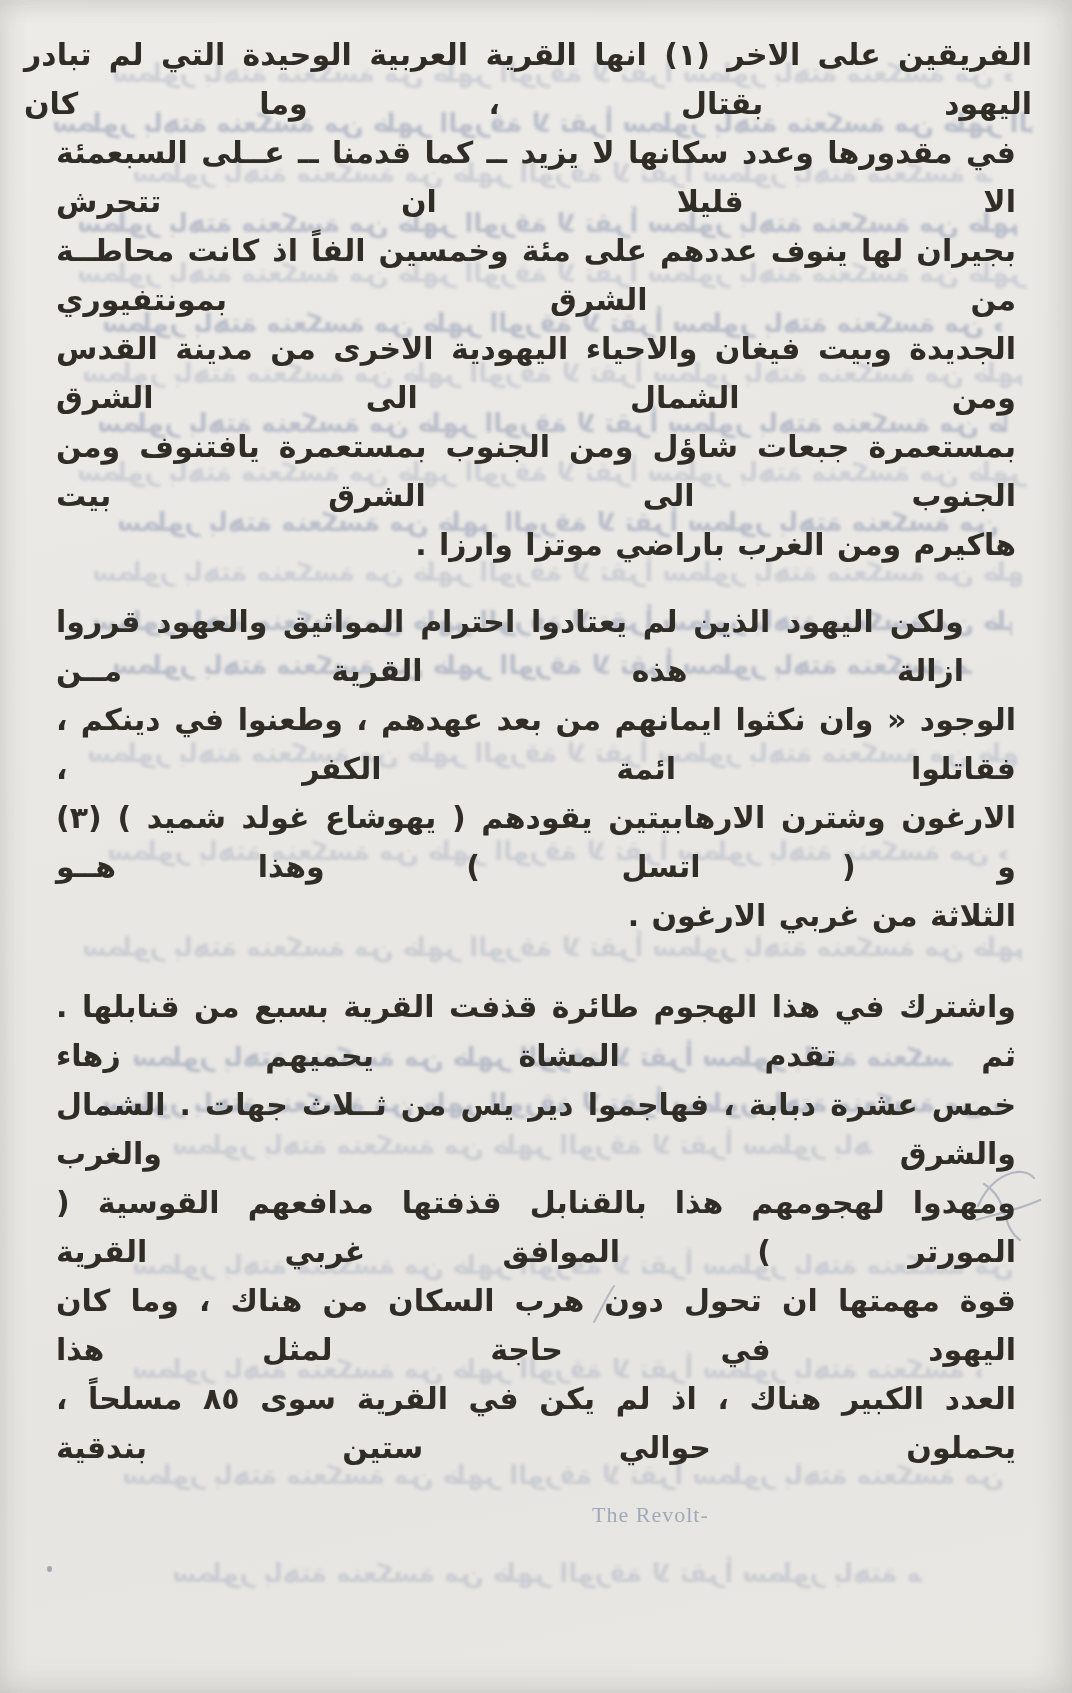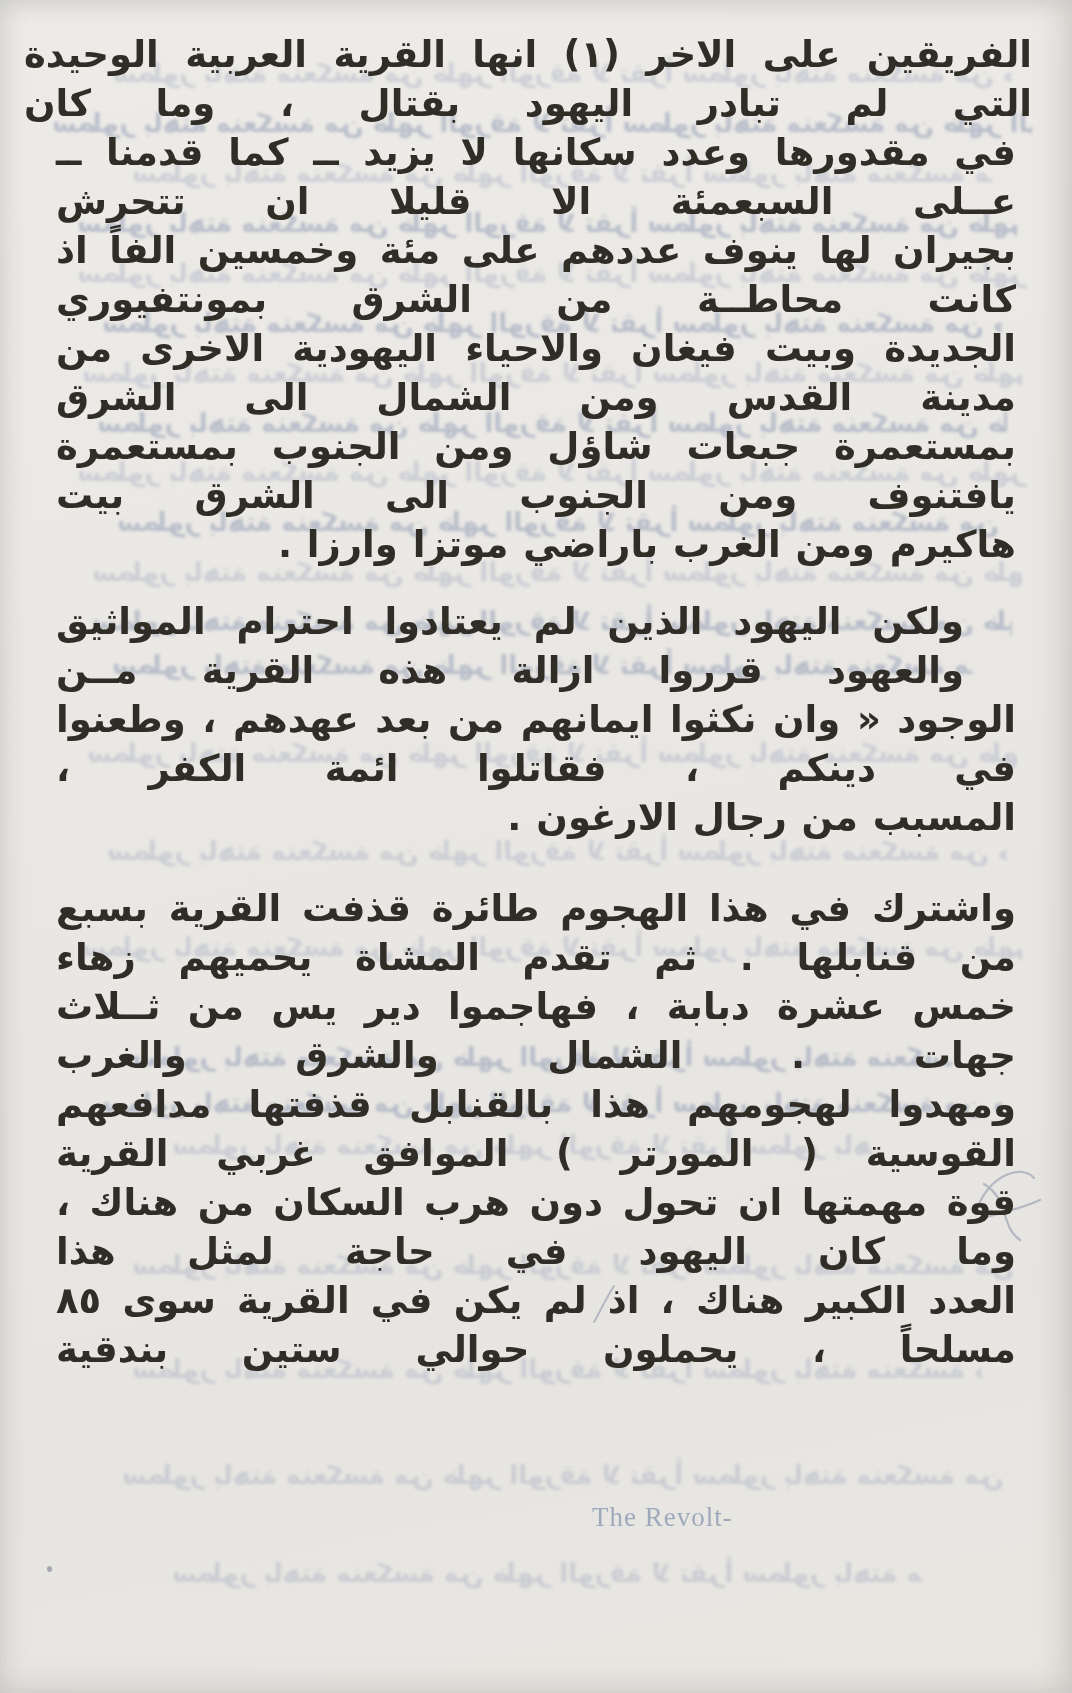--- a/index.html
+++ b/index.html
@@ -21,31 +21,31 @@
   .gh{
     position:absolute;height:34px;overflow:hidden;white-space:nowrap;
     font-size:26px;font-weight:700;line-height:34px;
     color:rgba(138,150,178,0.50);
     transform:scaleX(-1);
     filter:blur(1.6px);
   }
   .gh.light{color:rgba(148,158,184,0.34);}
   .revolt{
     position:absolute;font-family:"Liberation Serif",serif;
-    font-size:27px;color:rgba(135,148,175,0.75);filter:blur(0.7px);
+    font-size:22px;color:rgba(135,148,175,0.75);filter:blur(0.7px);
     letter-spacing:1px;
   }
   .pen{position:absolute;opacity:0.55;}
   .dot-smudge{position:absolute;width:5px;height:6px;border-radius:50%;
     background:rgba(110,118,135,0.55);filter:blur(0.5px);}
   
   .content{position:relative;z-index:1;padding:30px 56px 0 56px;color:#302d27;}
   .para{margin:0;}
   .bl{
-    font-size:37px;line-height:49px;font-weight:700;
+    font-size:30px;line-height:49px;font-weight:700;
     text-align:justify;text-align-last:justify;
     word-spacing:2px;
   }
   .bl.end{text-align-last:right;}
   .bl.ind{padding-right:52px;}
   .bl.wide{margin-right:-16px;margin-left:-32px;}
   .p2{margin-top:28px;}
   .p3{margin-top:42px;}
 </style>
 </head>
@@ -96,21 +96,22 @@
       <div class="bl">في مقدورها وعدد سكانها لا يزيد ــ كما قدمنا ــ عــلى السبعمئة الا قليلا ان تتحرش</div>
       <div class="bl">بجيران لها ينوف عددهم على مئة وخمسين الفاً اذ كانت محاطــة من الشرق بمونتفيوري</div>
       <div class="bl">الجديدة وبيت فيغان والاحياء اليهودية الاخرى من مدينة القدس ومن الشمال الى الشرق</div>
       <div class="bl">بمستعمرة جبعات شاؤل ومن الجنوب بمستعمرة يافتنوف ومن الجنوب الى الشرق بيت</div>
       <div class="bl end">هاكيرم ومن الغرب باراضي موتزا وارزا .</div>
     </div>
 
     <div class="para p2">
       <div class="bl ind">ولكن اليهود الذين لم يعتادوا احترام المواثيق والعهود قرروا ازالة هذه القرية مــن</div>
       <div class="bl">الوجود « وان نكثوا ايمانهم من بعد عهدهم ، وطعنوا في دينكم ، فقاتلوا ائمة الكفر ،</div>
-      <div class="bl end">المسبب من رجال الارغون .</div>
+      <div class="bl">الارغون وشترن الارهابيتين يقودهم ( يهوشاع غولد شميد ) (٣) و ( اتسل ) وهذا هــو</div>
+      <div class="bl end">الثلاثة من غربي الارغون .</div>
     </div>
 
     <div class="para p3">
       <div class="bl">واشترك في هذا الهجوم طائرة قذفت القرية بسبع من قنابلها . ثم تقدم المشاة يحميهم زهاء</div>
       <div class="bl">خمس عشرة دبابة ، فهاجموا دير يس من ثــلاث جهات . الشمال والشرق والغرب</div>
       <div class="bl">ومهدوا لهجومهم هذا بالقنابل قذفتها مدافعهم القوسية ( المورتر ) الموافق غربي القرية</div>
       <div class="bl">قوة مهمتها ان تحول دون هرب السكان من هناك ، وما كان اليهود في حاجة لمثل هذا</div>
       <div class="bl">العدد الكبير هناك ، اذ لم يكن في القرية سوى ٨٥ مسلحاً ، يحملون حوالي ستين بندقية</div>
 
     </div>

